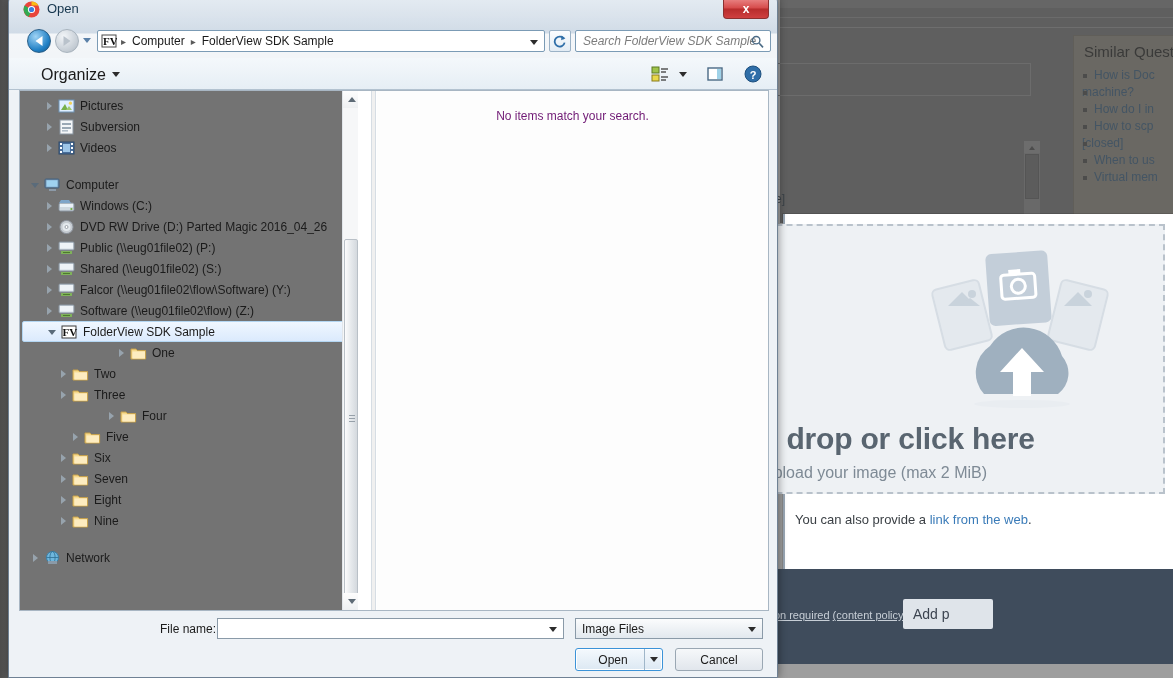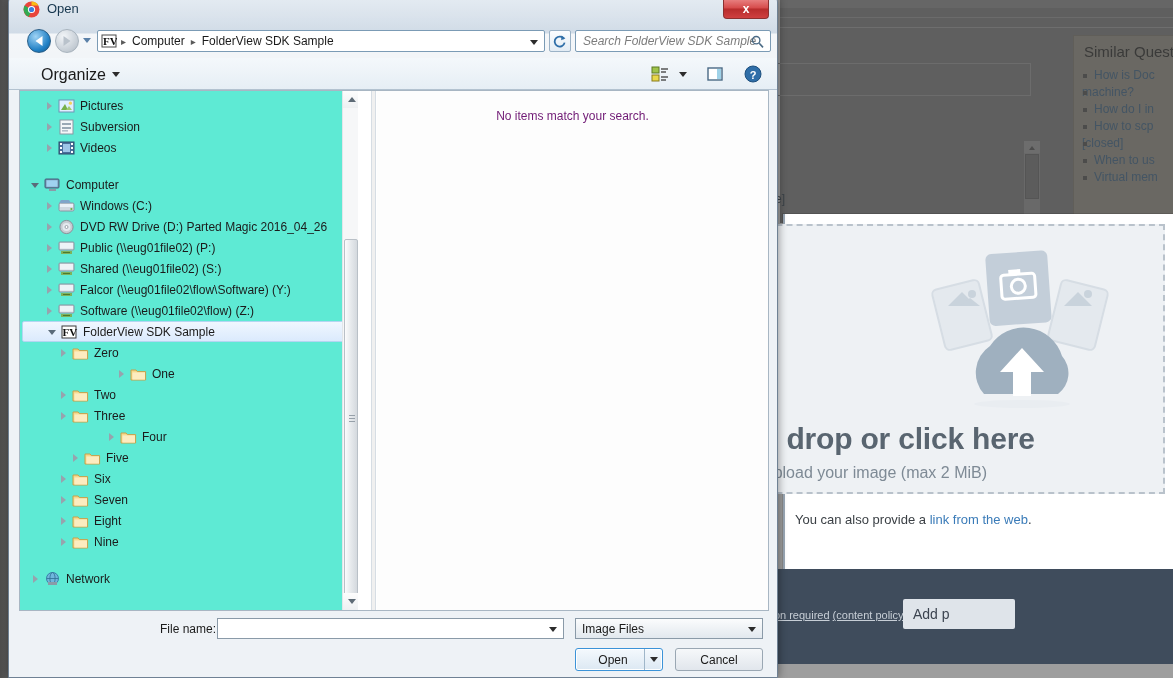--- a/index.html
+++ b/index.html
@@ -122,21 +122,21 @@
   .upload-footer {
     position: absolute; left: -230px; top: 355px; width: 620px; height: 95px;
     background: #3f4c5c;
   }
   .upload-footer-text {
     position: absolute; left: 0px; top: 40px; width: 340px;
     text-align: right; font-size: 11px; color: #c7ced6; white-space: nowrap;
   }
   .upload-footer-text a { color: #c7ced6; text-decoration: underline; }
   .addpic-btn {
-    position: absolute; left: 348px; top: 30px; width: 112px; height: 30px;
+    position: absolute; left: 348px; top: 30px; width: 90px; height: 30px;
     background: #dfe4ea; color: #3c4450; font-size: 14px;
     display: flex; align-items: center; padding-left: 10px;
     border-radius: 2px;
   }
 
   
   .dim-overlay {
     position: absolute; left: 0; top: 0; width: 1173px; height: 678px;
     background: rgba(40,40,40,0.45);
     pointer-events: none;
@@ -275,21 +275,21 @@
     border-top: 5px solid #2c2c2c;
   }
 
   
   .dlg-body {
     position: absolute; left: 10px; top: 93px; width: 750px; height: 521px;
     background: #ffffff; border: 1px solid #a8b6c3;
   }
   .tree-pane {
     position: absolute; left: 0; top: 0; width: 338px; height: 100%;
-    background: #5eead4; overflow: hidden;
+    background: #737373; overflow: hidden;
   }
   .splitter {
     position: absolute; left: 351px; top: 0; width: 5px; height: 100%;
     background: #f0f0f0; border-left: 1px solid #d6dde4; border-right: 1px solid #d6dde4;
   }
   .list-pane {
     position: absolute; left: 357px; top: 0; right: 0; height: 100%;
     background: #fdfdfd;
   }
   .empty-msg {
@@ -686,28 +686,20 @@
             <span class="tree-label">Software (\\eug01file02\flow) (Z:)</span>
           </div>
           <div class="tree-item selected" style="padding-left: 22px;">
             <span class="twisty open"></span>
             <span class="tree-ico"><svg width="17" height="16" viewBox="0 0 17 16">
                 <rect x="1" y="2" width="14" height="12" fill="#ffffff" stroke="#3a3a3a"></rect>
                 <text x="1.5" y="12" font-family="Liberation Serif, serif" font-size="11" font-weight="bold" fill="#101010">FV</text>
               </svg></span>
             <span class="tree-label">FolderView SDK Sample</span>
           </div>
-          <div class="tree-item" style="padding-left: 36px;">
-            <span class="twisty"></span>
-            <span class="tree-ico"><svg width="17" height="16" viewBox="0 0 17 16">
-                <path d="M1 4 h5 l1.4 1.6 h8.2 v8.4 h-14.6 z" fill="#f6d98c" stroke="#c7a14a"></path>
-                <path d="M2.4 6.4 h12.6 v7.2 h-12.6 z" fill="#fdecc0"></path>
-              </svg></span>
-            <span class="tree-label">Zero</span>
-          </div>
           <div class="tree-item" style="padding-left: 50px; margin-left: 44px;">
             <span class="twisty"></span>
             <span class="tree-ico"><svg width="17" height="16" viewBox="0 0 17 16">
                 <path d="M1 4 h5 l1.4 1.6 h8.2 v8.4 h-14.6 z" fill="#f6d98c" stroke="#c7a14a"></path>
                 <path d="M2.4 6.4 h12.6 v7.2 h-12.6 z" fill="#fdecc0"></path>
               </svg></span>
             <span class="tree-label">One</span>
           </div>
           <div class="tree-item" style="padding-left: 36px;">
             <span class="twisty"></span>

